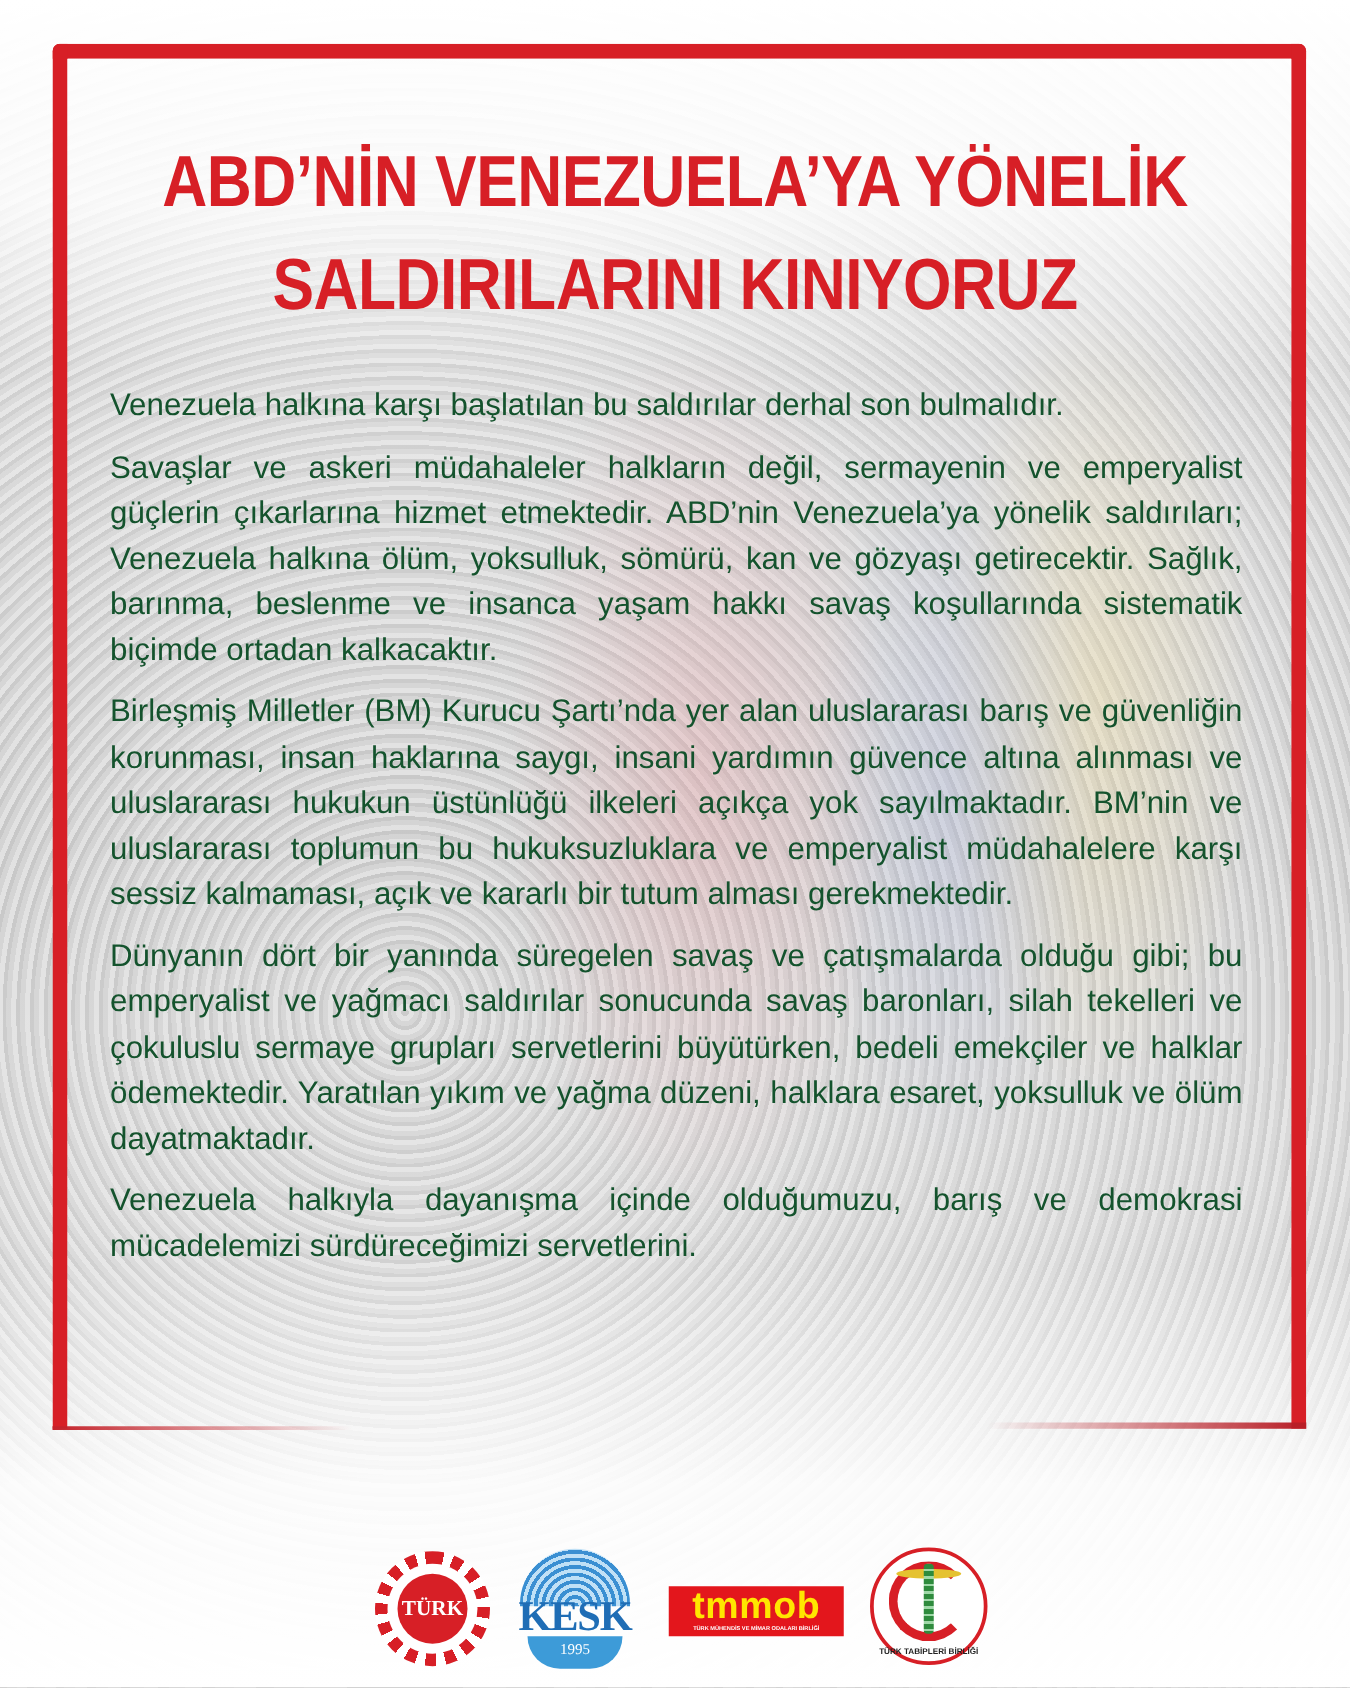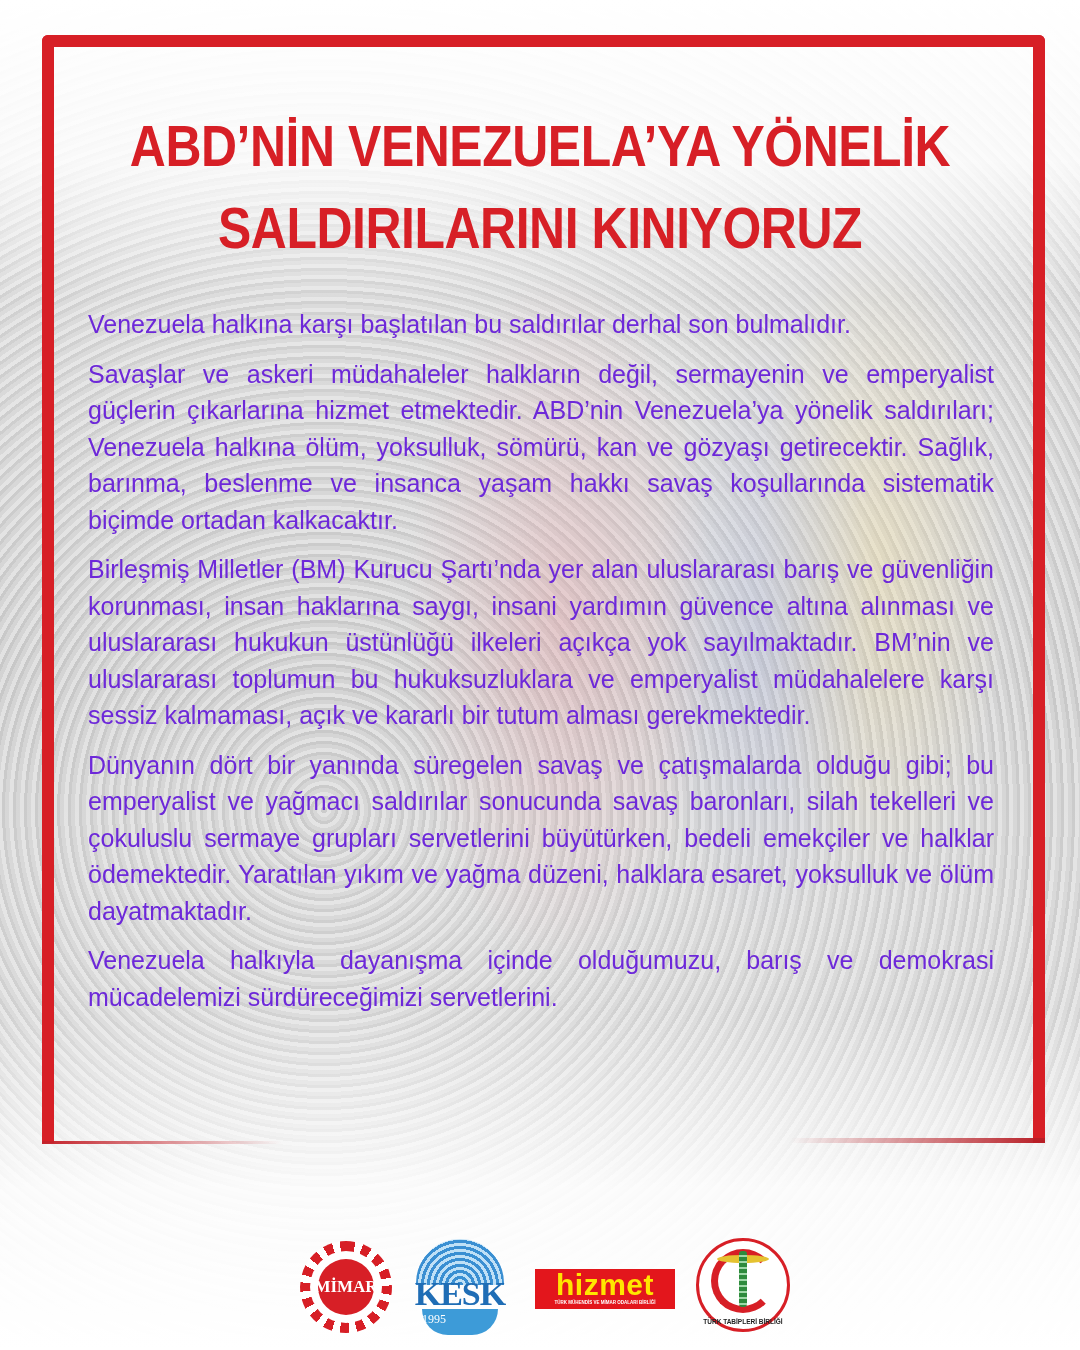--- a/index.html
+++ b/index.html
@@ -37,21 +37,21 @@
     .title {
       position: absolute; left: 60px; width: 960px; top: 105px;
       text-align: center; color: #d71f26;
       font-family: "Liberation Sans", sans-serif; font-weight: bold;
       font-size: 58px; line-height: 82px; letter-spacing: -0.5px;
       transform: scaleX(0.86); transform-origin: center;
     }
     .title div { white-space: nowrap; }
     .body {
       position: absolute; left: 88px; top: 306px; width: 906px;
-      color: #6d28d9; font-size: 25px; line-height: 36.5px;
+      color: #14532d; font-size: 25px; line-height: 36.5px;
       font-family: "Liberation Sans", sans-serif;
     }
     .body p { margin: 0 0 13px 0; text-align: justify; }
     .logos {
       position: absolute; top: 1235px; left: 298px; height: 100px; width: 490px;
     }
     .logo { position: absolute; }
     .disk {
       left: 2px; top: 6px; width: 92px; height: 92px; border-radius: 50%;
       background: repeating-conic-gradient(#d71f26 0 12deg, #ffffff 12deg 22deg);
@@ -70,21 +70,21 @@
     }
     .kesk .word {
       position: absolute; left: 0; top: 36px; width: 104px; text-align: center;
       color: #1f6db5; font-weight: bold; font-family: "Liberation Serif", serif;
       font-size: 34px; letter-spacing: -1px;
     }
     .kesk .base {
       position: absolute; left: 14px; top: 70px; width: 76px; height: 26px;
       border-radius: 0 0 38px 38px; background: #3d9bd8;
       color: #fff; font-family: "Liberation Serif", serif; font-size: 12px;
-      line-height: 20px;
+      text-align: center; line-height: 20px;
     }
     .tmmob {
       left: 237px; top: 34px; width: 140px; height: 40px; background: #e3161c;
       color: #ffe600; text-align: center;
     }
     .tmmob .word { font-weight: bold; font-size: 30px; line-height: 31px; letter-spacing: 0.5px; }
     .tmmob .sub { font-size: 4.5px; color: #fff; line-height: 6px; font-weight: bold; }
     .ttb {
       left: 398px; top: 3px; width: 94px; height: 94px; border-radius: 50%;
       border: 3px solid #d71f26; box-sizing: border-box; background: #fff;
@@ -124,29 +124,29 @@
   <p>Venezuela halkına karşı başlatılan bu saldırılar derhal son bulmalıdır.</p>
   <p>Savaşlar ve askeri müdahaleler halkların değil, sermayenin ve emperyalist güçlerin çıkarlarına hizmet etmektedir. ABD’nin Venezuela’ya yönelik saldırıları; Venezuela halkına ölüm, yoksulluk, sömürü, kan ve gözyaşı getirecektir. Sağlık, barınma, beslenme ve insanca yaşam hakkı savaş koşullarında sistematik biçimde ortadan kalkacaktır.</p>
   <p>Birleşmiş Milletler (BM) Kurucu Şartı’nda yer alan uluslararası barış ve güvenliğin korunması, insan haklarına saygı, insani yardımın güvence altına alınması ve uluslararası hukukun üstünlüğü ilkeleri açıkça yok sayılmaktadır. BM’nin ve uluslararası toplumun bu hukuksuzluklara ve emperyalist müdahalelere karşı sessiz kalmaması, açık ve kararlı bir tutum alması gerekmektedir.</p>
   <p>Dünyanın dört bir yanında süregelen savaş ve çatışmalarda olduğu gibi; bu emperyalist ve yağmacı saldırılar sonucunda savaş baronları, silah tekelleri ve çokuluslu sermaye grupları servetlerini büyütürken, bedeli emekçiler ve halklar ödemektedir. Yaratılan yıkım ve yağma düzeni, halklara esaret, yoksulluk ve ölüm dayatmaktadır.</p>
   <p>Venezuela halkıyla dayanışma içinde olduğumuzu, barış ve demokrasi mücadelemizi sürdüreceğimizi servetlerini.</p>
 </div>
 
 <div class="logos">
   <div class="logo disk">
     <div class="ring"></div>
-    <div class="core">MİMAR</div>
+    <div class="core">TÜRK</div>
   </div>
   <div class="logo kesk">
     <div class="dome"></div>
     <div class="word">KESK</div>
     <div class="base">1995</div>
   </div>
   <div class="logo tmmob">
-    <div class="word">hizmet</div>
+    <div class="word">tmmob</div>
     <div class="sub">TÜRK MÜHENDİS VE MİMAR ODALARI BİRLİĞİ</div>
   </div>
   <div class="logo ttb">
     <div class="inner"></div>
     <div class="wings"></div>
     <div class="staff"></div>
     <div class="label">TÜRK TABİPLERİ BİRLİĞİ</div>
   </div>
 </div>
 

